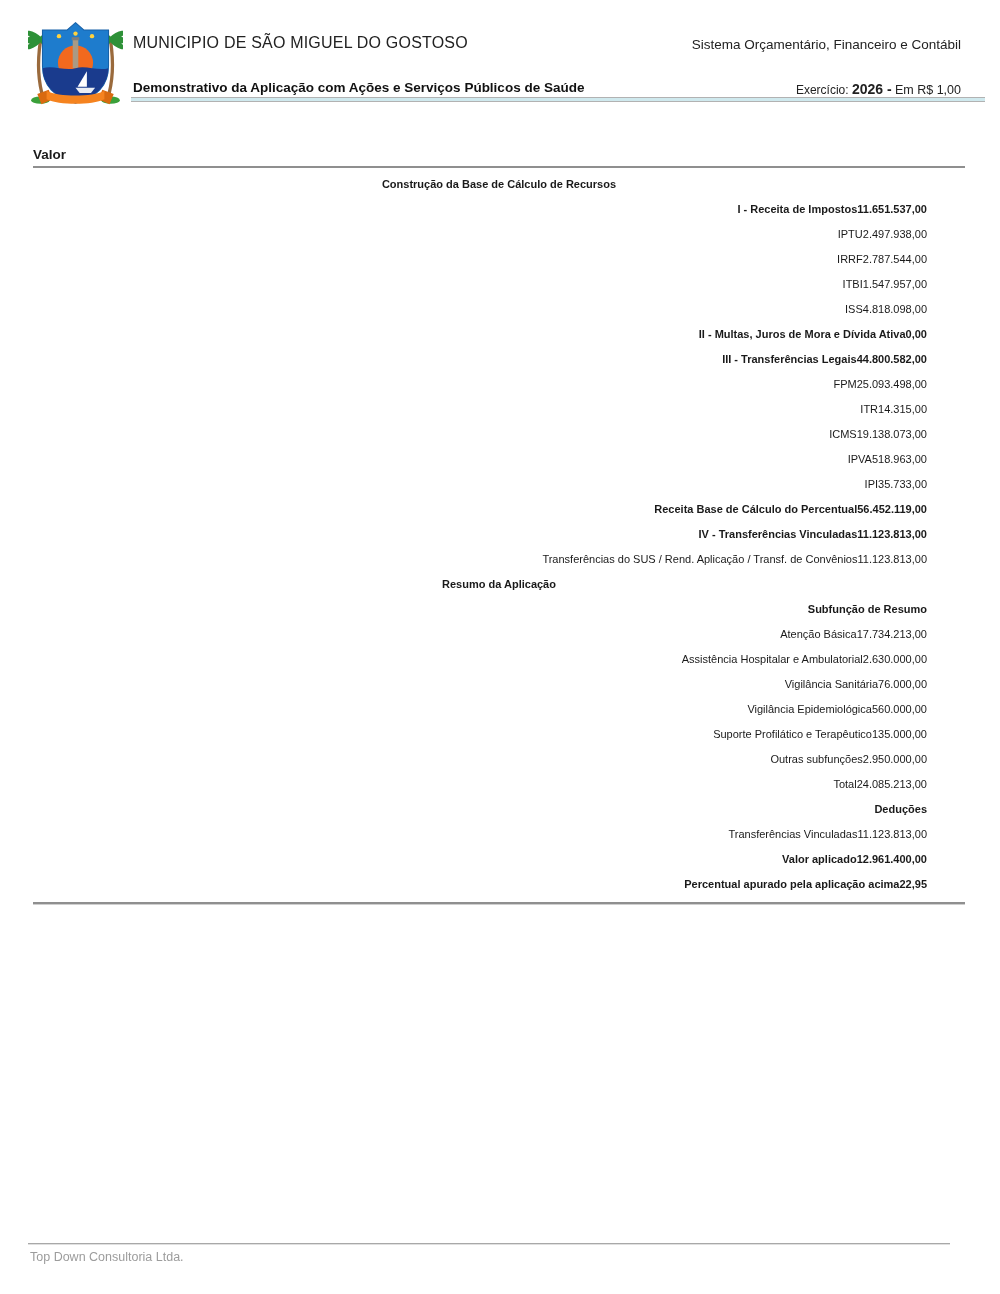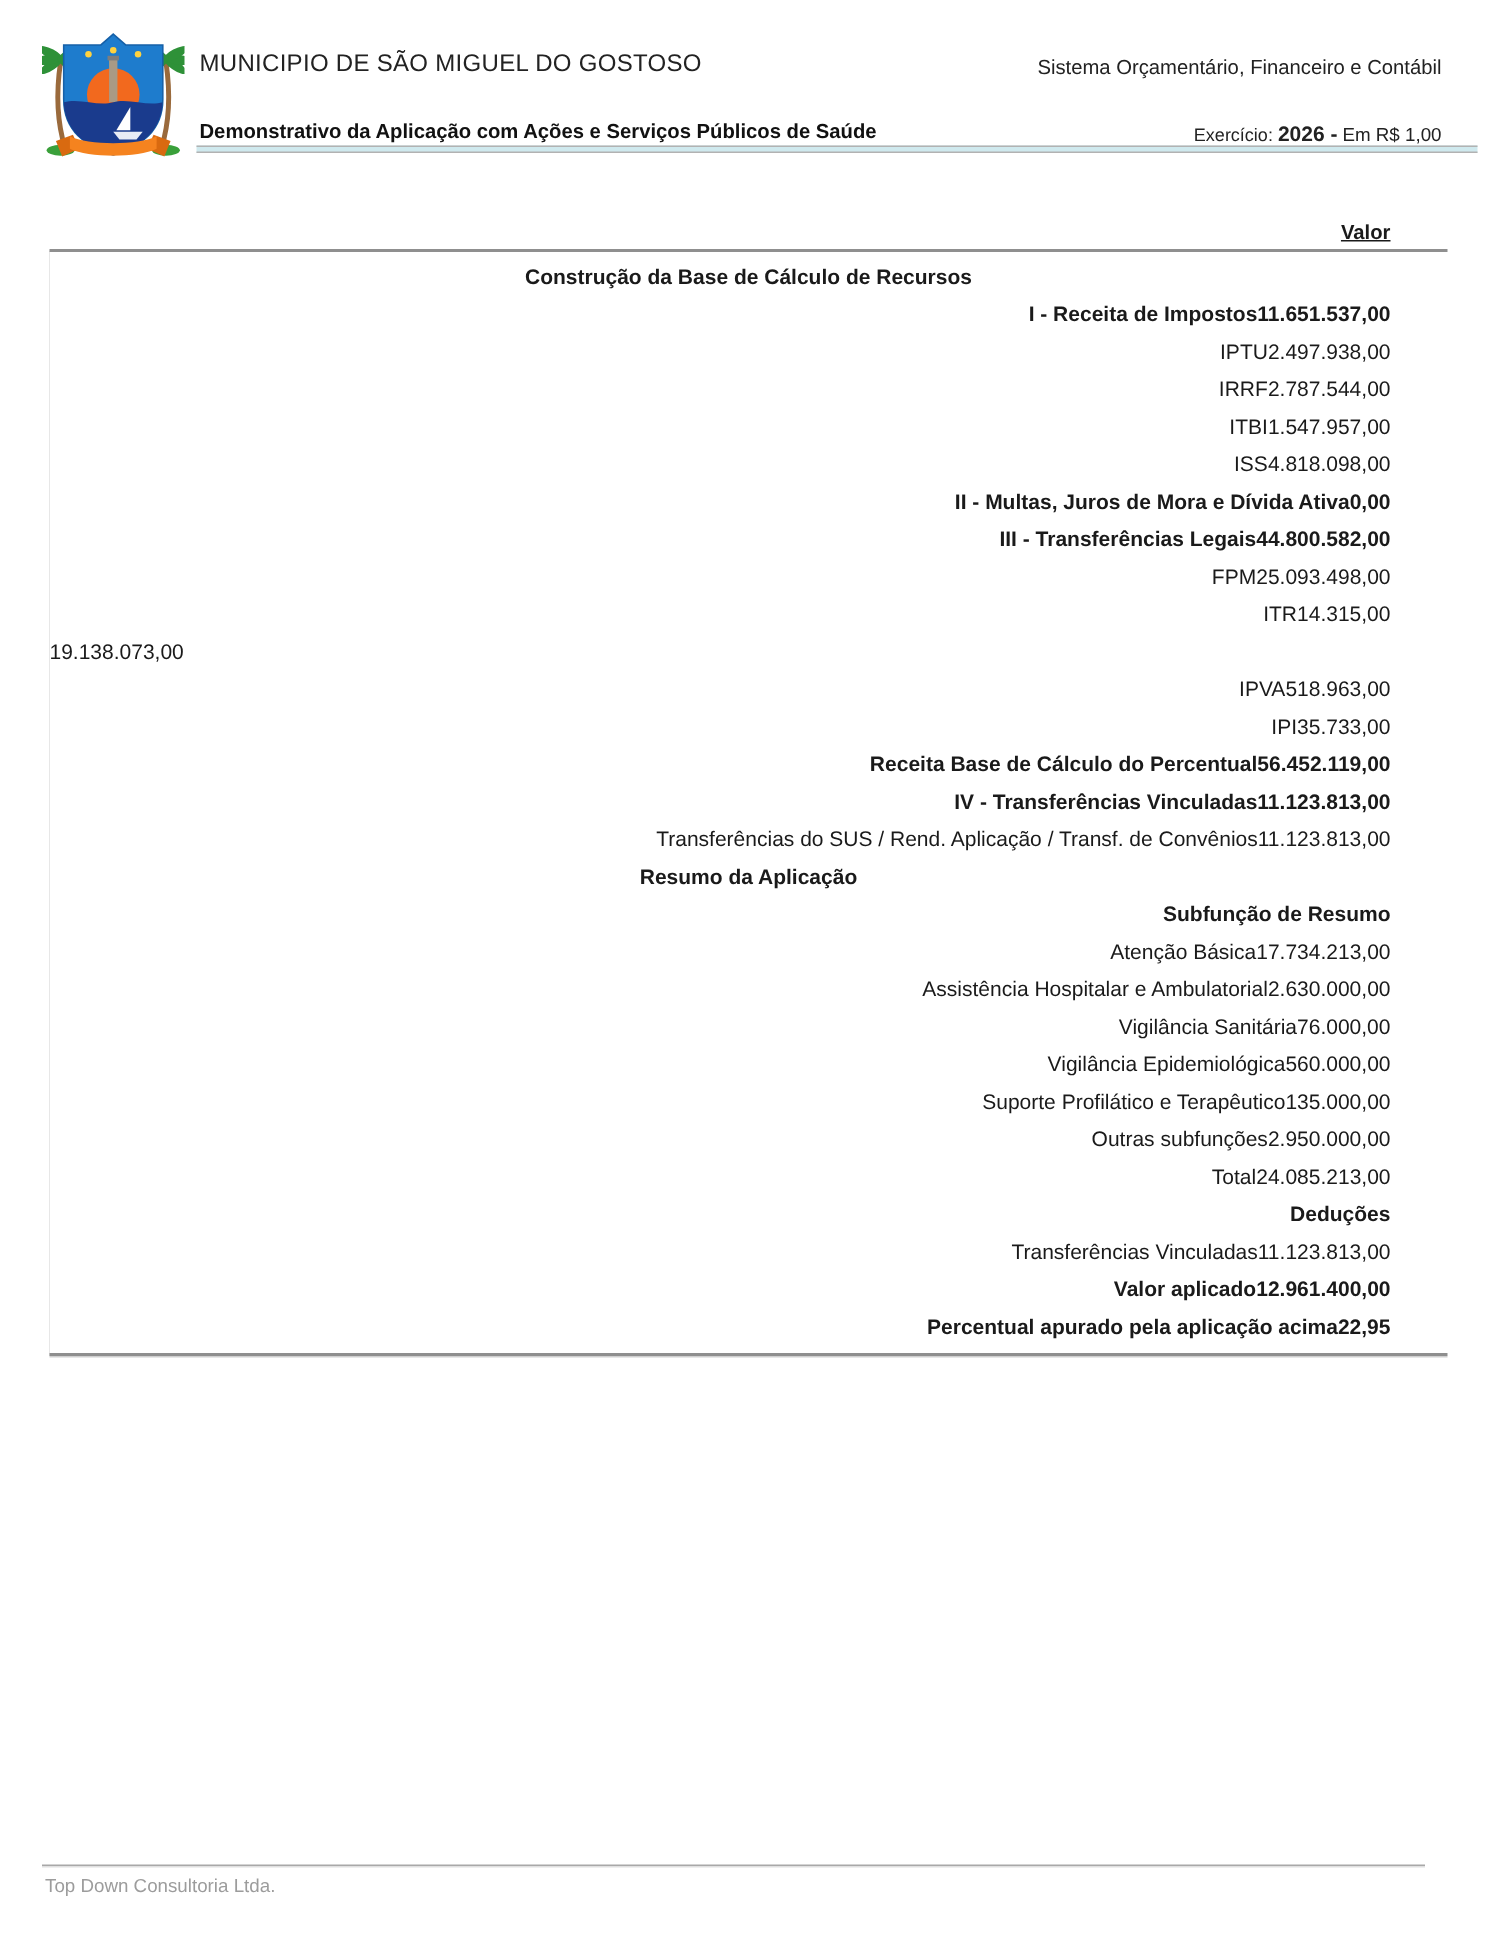--- a/index.html
+++ b/index.html
@@ -14,28 +14,28 @@
   .report-title { position:absolute; left:133px; top:80px; font-size:13.5px; font-weight:bold; color:#111; }
   .exercise { position:absolute; top:81px; right:59px; font-size:12px; color:#222; white-space:nowrap;margin-left:44px; }
   .exercise .year { font-weight:bold; font-size:14px; }
   .exercise .cur { font-size:12.5px; }
   .teal-rule {
     position:absolute; left:131px; right:35px; top:97px; height:3px;
     border-top:1px solid #b2b2b2; border-bottom:1px solid #b2b2b2;
   }
   
   .rtable { position:absolute; left:33px; top:146px; width:932px; }
-  .valor-head { height:20px; line-height:18px; text-align:right; padding-right:38px; font-size:13.5px; font-weight:bold;text-decoration:underline; }
+  .valor-head { height:20px; line-height:18px; padding-right:38px; font-size:13.5px; font-weight:bold; }
   .tbody {
     border-top:2px solid #8f8f8f;
     border-bottom:2px solid #8f8f8f;
     box-shadow:0 1px 0 #cfcfcf;
     padding:4px 0 5px;
   }
-  .row { display:flex; justify-content:space-between; height:25px; line-height:25px; font-size:14px; }
+  .row { display:flex; justify-content:space-between; height:25px; line-height:25px; font-size:11px; }
   .row.section { display:block; text-align:center; font-weight:bold; }
   .row .lbl { flex:1 1 auto; white-space:nowrap;text-align:right; }
   .row.ind0 .lbl { padding-left:23px; }
   .row.ind1 .lbl { padding-left:45px; }
   .row.ind2 .lbl { padding-left:60px; }
   .row .val { flex:0 0 auto; text-align:right; padding-right:38px; white-space:nowrap; }
   .row.b { font-weight:bold; }
   
   .foot-rule { position:absolute; left:28px; top:1243px; width:922px; height:0;
                border-top:1px solid #a8a8a8; box-shadow:0 1px 0 #e0e0e0; }
@@ -147,20 +147,21 @@
         </div>
         <div class="row ind2">
           <span class="lbl">FPM</span>
           <span class="val">25.093.498,00</span>
         </div>
         <div class="row ind2">
           <span class="lbl">ITR</span>
           <span class="val">14.315,00</span>
         </div>
         <div class="row ind2">
+          <span class="lbl">ICMS</span>
           <span class="val">19.138.073,00</span>
         </div>
         <div class="row ind2">
           <span class="lbl">IPVA</span>
           <span class="val">518.963,00</span>
         </div>
         <div class="row ind2">
           <span class="lbl">IPI</span>
           <span class="val">35.733,00</span>
         </div>

